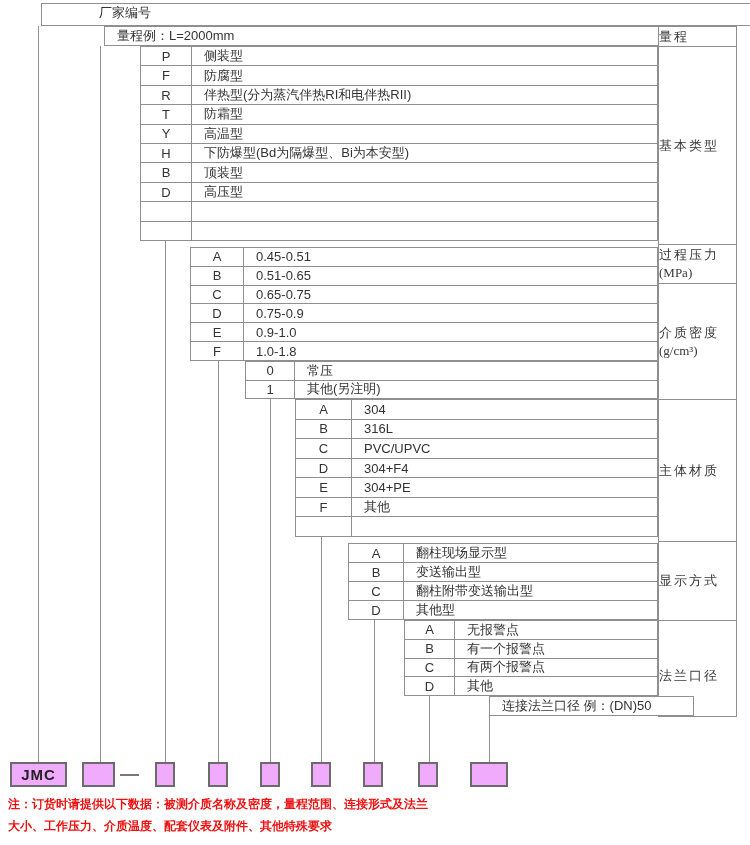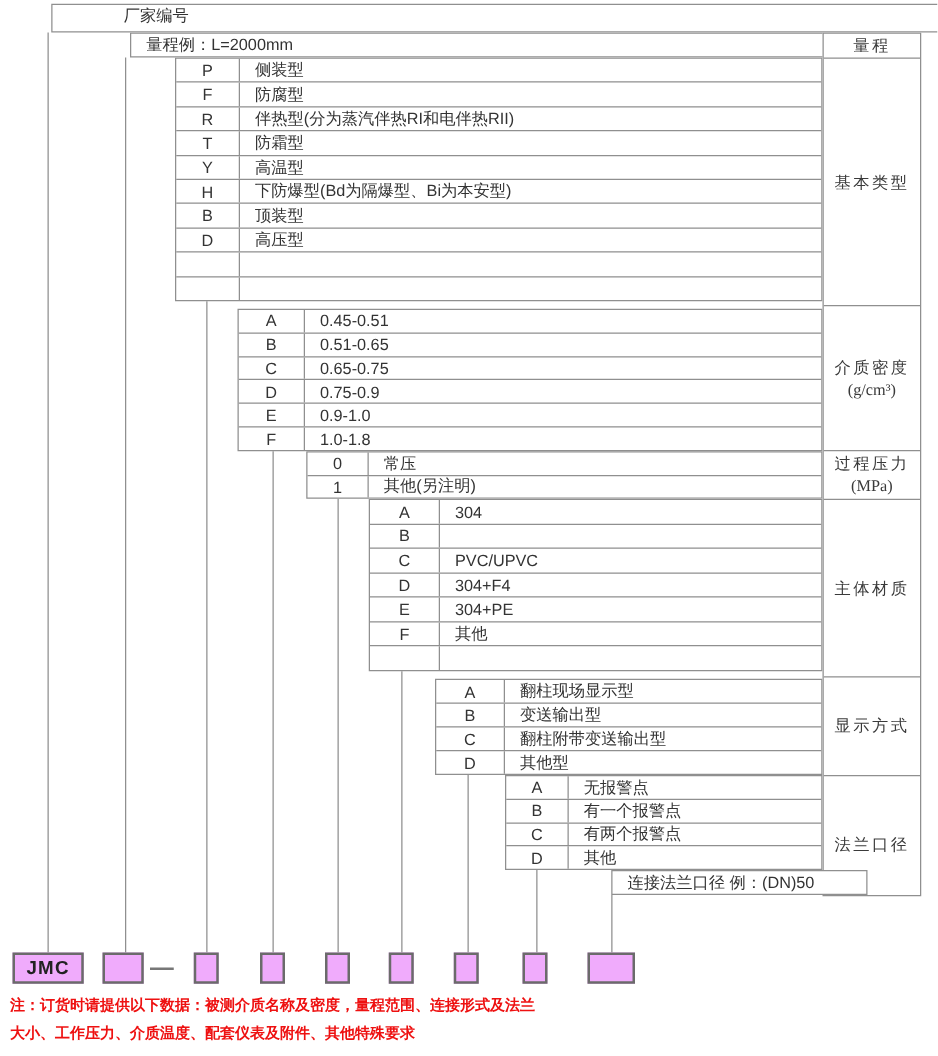--- a/index.html
+++ b/index.html
@@ -18,21 +18,21 @@
   
   .toprow{border:1px solid var(--border);display:flex;align-items:flex-start;background:#fff;margin-left:36px;}
   
   .grp{border:1px solid var(--border);display:flex;flex-direction:column;background:#fff;}
   .trow{flex:1;display:flex;border-bottom:1px solid var(--border);min-height:0;}
   .trow:last-child{border-bottom:none;}
   .code{width:var(--cw,50px);border-right:1px solid var(--border);display:flex;align-items:center;justify-content:center;flex:none;}
   .desc{flex:1;display:flex;align-items:center;padding-left:12px;white-space:nowrap;overflow:hidden;}
   
   .lcol{border:1px solid var(--border);display:flex;flex-direction:column;background:#fff;}
-  .lcell{border-bottom:1px solid var(--border);display:flex;flex-direction:column;align-items:center;justify-content:center;
+  .lcell{border-bottom:1px solid var(--border);display:flex;flex-direction:column;align-items:flex-start;justify-content:center;
          font-family:"Liberation Serif","DejaVu Serif",serif;color:#3a3a3a;letter-spacing:2px;line-height:18px;box-sizing:border-box;flex:none;}
   .lcell:last-child{border-bottom:none;}
   .lsub{letter-spacing:0;}
   
   .vline{position:absolute;width:1px;background:var(--border);}
   
   .mbox{position:absolute;top:762px;height:25px;border:2px solid var(--box-border);background:#f0abfc;box-sizing:border-box;
         display:flex;align-items:center;justify-content:center;}
   .prefix{font-weight:bold;font-size:15px;letter-spacing:1px;color:#222;}
   .dash{position:absolute;background:#777;}
@@ -52,28 +52,28 @@
     <span style="padding-left:12px;">量程例：L=2000mm</span>
   </div>
 
   <div class="abs lcol" style="left:658px;top:26px;width:79px;height:691px;">
     <div class="lcell" style="height:20px;">
       <span>量程</span>
     </div>
     <div class="lcell" style="height:198px;">
       <span>基本类型</span>
     </div>
+    <div class="lcell" style="height:39px;">
+      <span>过程压力</span>
+      <span class="lsub">(MPa)</span>
+    </div>
     <div class="lcell" style="height:116px;">
       <span>介质密度</span>
       <span class="lsub">(g/cm³)</span>
     </div>
-    <div class="lcell" style="height:39px;">
-      <span>过程压力</span>
-      <span class="lsub">(MPa)</span>
-    </div>
     <div class="lcell" style="height:142px;">
       <span>主体材质</span>
     </div>
     <div class="lcell" style="height:79px;">
       <span>显示方式</span>
     </div>
     <div class="lcell" style="height:21px;margin-top:44px;">
       <span>法兰口径</span>
     </div>
   </div>
@@ -156,20 +156,21 @@
         <div class="desc">其他(另注明)</div>
       </div>
     </div>
   <div class="abs grp" style="left:295px;top:399px;width:363px;height:138px;--cw:55px;">
       <div class="trow">
         <div class="code">A</div>
         <div class="desc">304</div>
       </div>
       <div class="trow">
         <div class="code">B</div>
+        <div class="desc">316L</div>
       </div>
       <div class="trow">
         <div class="code">C</div>
         <div class="desc">PVC/UPVC</div>
       </div>
       <div class="trow">
         <div class="code">D</div>
         <div class="desc">304+F4</div>
       </div>
       <div class="trow">

